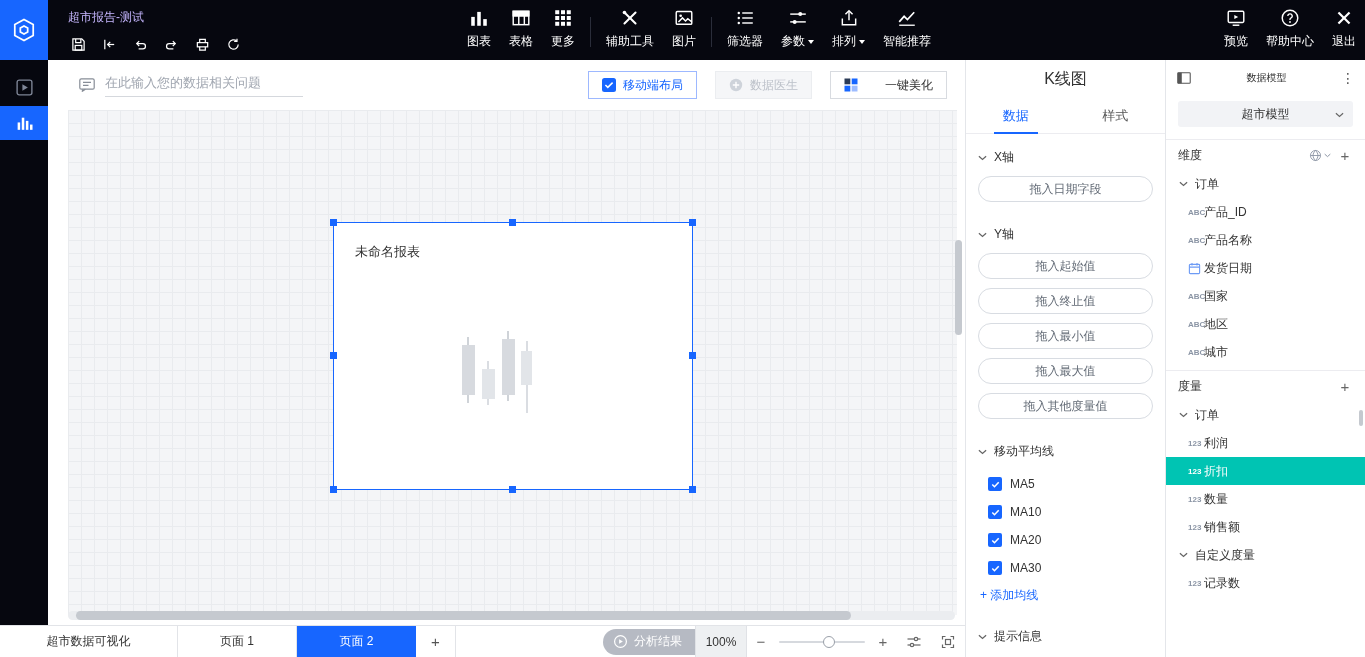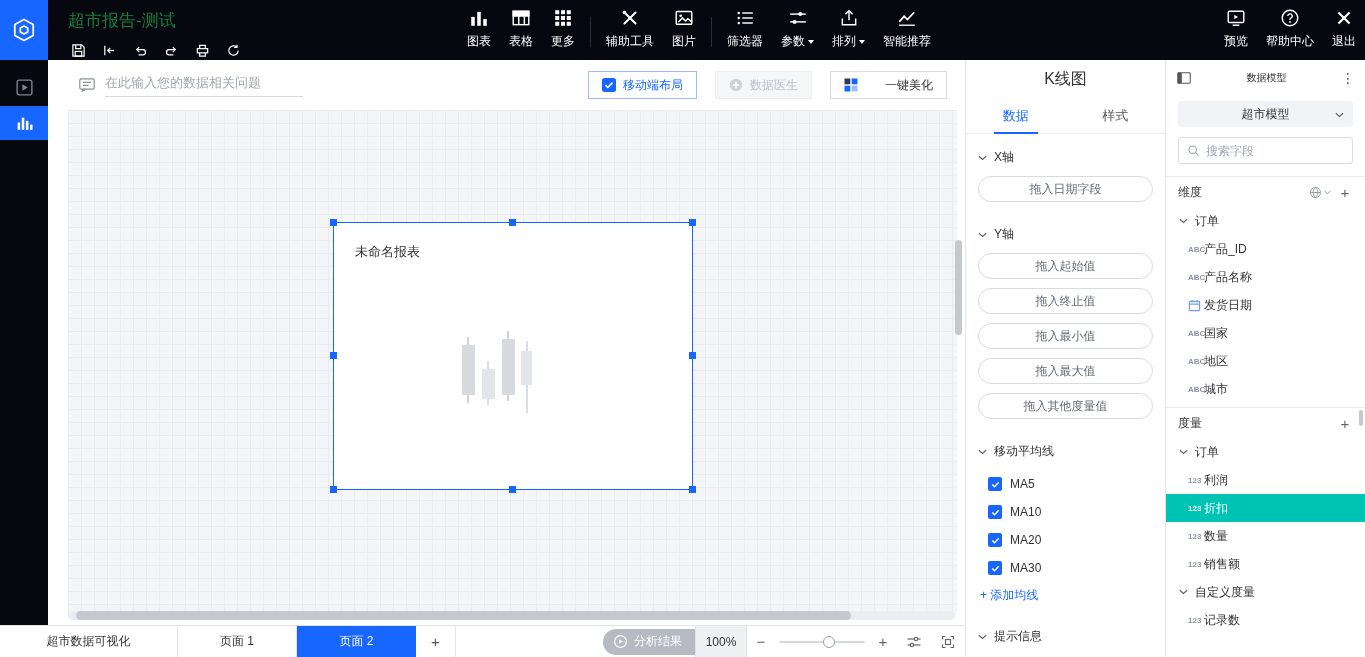--- a/index.html
+++ b/index.html
@@ -3,21 +3,21 @@
 <meta charset="utf-8">
 <style>
   * { margin:0; padding:0; box-sizing:border-box; }
   html,body { width:1365px; height:657px; overflow:hidden; font-family:"Liberation Sans","DejaVu Sans",sans-serif; background:#fff; cursor:default; }
   svg { display:block; }
 
   
   .topbar { position:absolute; left:0; top:0; width:1365px; height:60px; background:#06070f; color:#fff; z-index:30; }
   .logo { position:absolute; left:0; top:0; width:48px; height:60px; background:#1766ff; display:flex; align-items:center; justify-content:center; }
   .tb-left { position:absolute; left:68px; top:9px; }
-  .tb-title { font-size:17px; color:#15803d; }
+  .tb-title { font-size:12px; color:#c4b5fd; }
   .file-icons { display:flex; gap:15px; margin-top:10px; margin-left:2px; }
   .fbtn { width:16px; height:16px; display:flex; align-items:center; justify-content:center; }
   .center-tools { position:absolute; left:458px; top:8px; display:flex; align-items:center; }
   .tool { display:flex; flex-direction:column; align-items:center; gap:5px; padding:0 9px; }
   .tool .lbl { font-size:12px; color:#fff; white-space:nowrap; display:flex; align-items:center; }
   .tb-divider { width:1px; height:30px; background:#2a2d3a; margin:6px 6px 0 6px; }
   .caret { width:0; height:0; border-top:4px solid #fff; border-left:3.5px solid transparent; border-right:3.5px solid transparent; margin-left:3px; }
   .right-tools { position:absolute; right:0; top:8px; display:flex; }
 
   
@@ -537,29 +537,20 @@
     <span class="kebab">⋮</span>
   </div>
   <div class="mdl-select">
     <span>超市模型</span>
     <span class="chev">
         <svg width="9" height="6" viewBox="0 0 10 6" fill="none" stroke="#666" stroke-width="1.3">
           <path d="M1 1l4 3.6L9 1"></path>
         </svg>
       </span>
   </div>
-  <div class="mdl-search">
-    <span>
-        <svg width="13" height="13" viewBox="0 0 16 16" fill="none" stroke="#9aa1ab" stroke-width="1.4">
-          <circle cx="7" cy="7" r="4.6"></circle>
-          <path d="M10.6 10.6 14 14"></path>
-        </svg>
-      </span>
-    <input type="text" placeholder="搜索字段" style="">
-  </div>
   <div class="mdl-divider"></div>
 
   <div class="sec-row">
     <span>维度</span>
     <span class="grow"></span>
     <span style="display:flex;align-items:center;gap:2px;">
       <svg width="13" height="13" viewBox="0 0 16 16" fill="none" stroke="#8a93a3" stroke-width="1.1">
           <circle cx="8" cy="8" r="6.2"></circle>
           <path d="M1.8 8h12.4M8 1.8c-4 4-4 8.4 0 12.4M8 1.8c4 4 4 8.4 0 12.4"></path>
         </svg>

